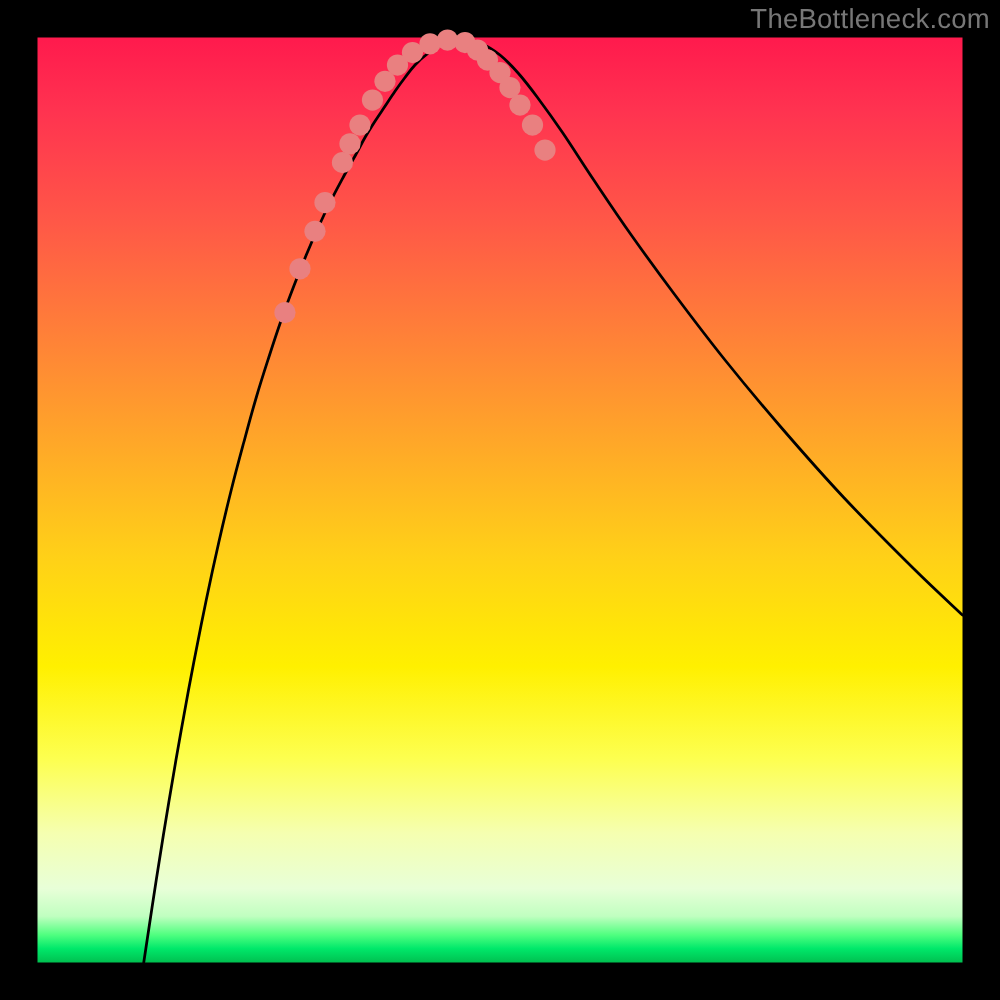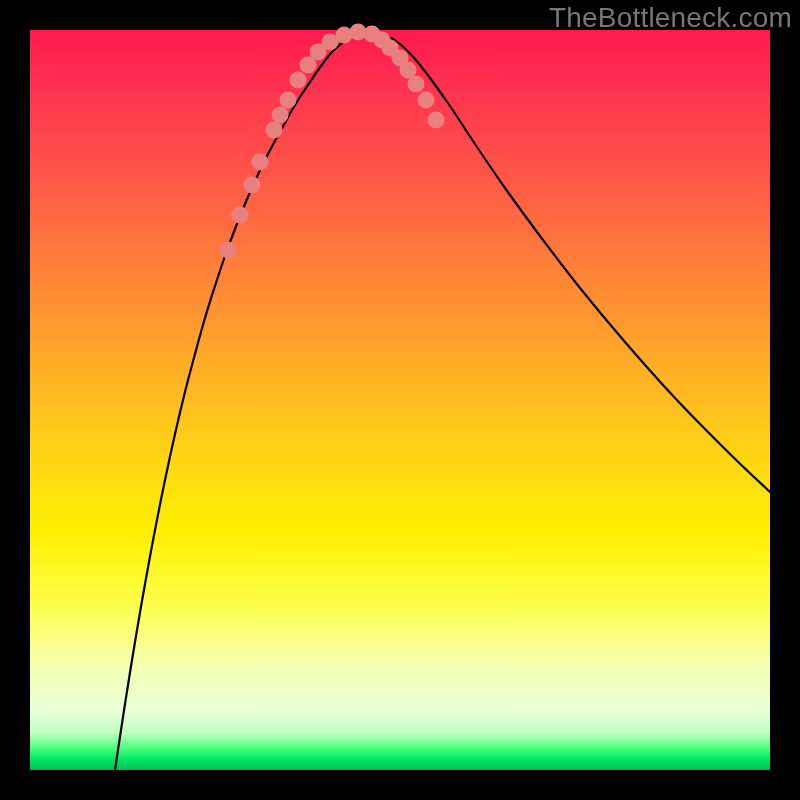--- a/index.html
+++ b/index.html
@@ -38,21 +38,21 @@
       #50ff80 97%,
       #00e86a 98.5%,
       #00c050 100%
     );
   }
   .watermark {
     position: absolute;
     top: 2px;
     right: 8px;
     color: #777;
-    font-size: 28px;
+    font-size: 22px;
     font-weight: 500;
     letter-spacing: 0.2px;
     user-select: none;
   }
   svg.curve {
     position: absolute;
     left: 0;
     top: 0;
     width: 740px;
     height: 740px;

